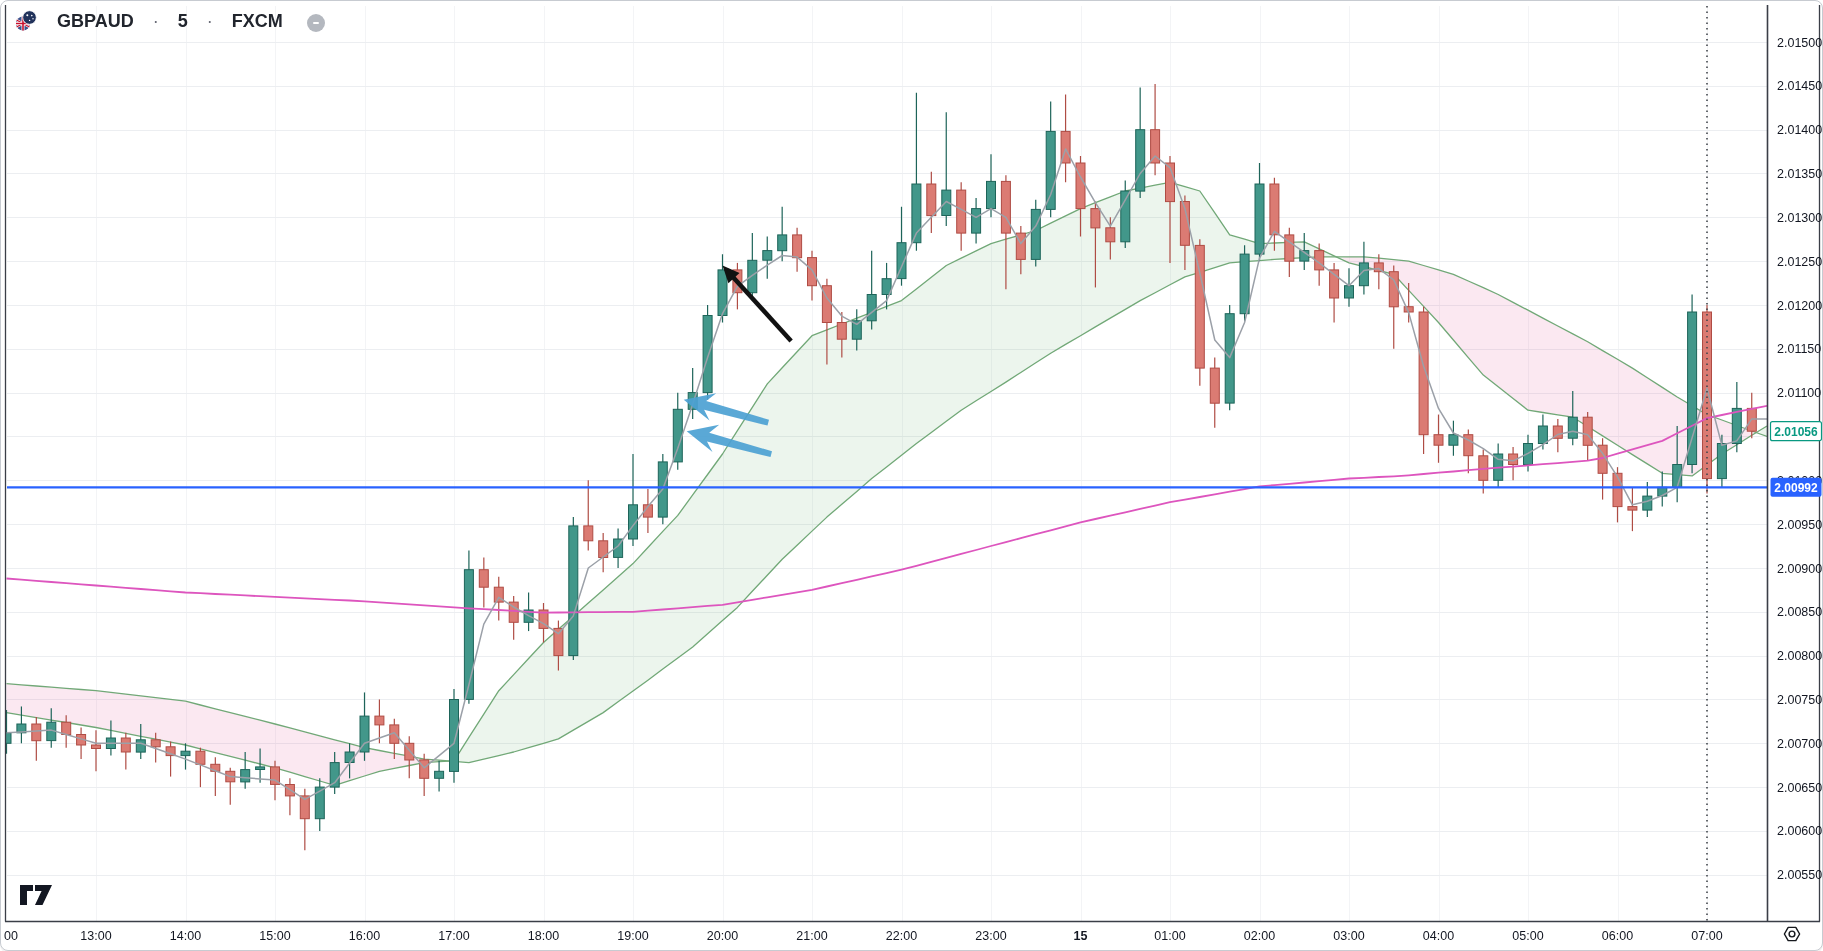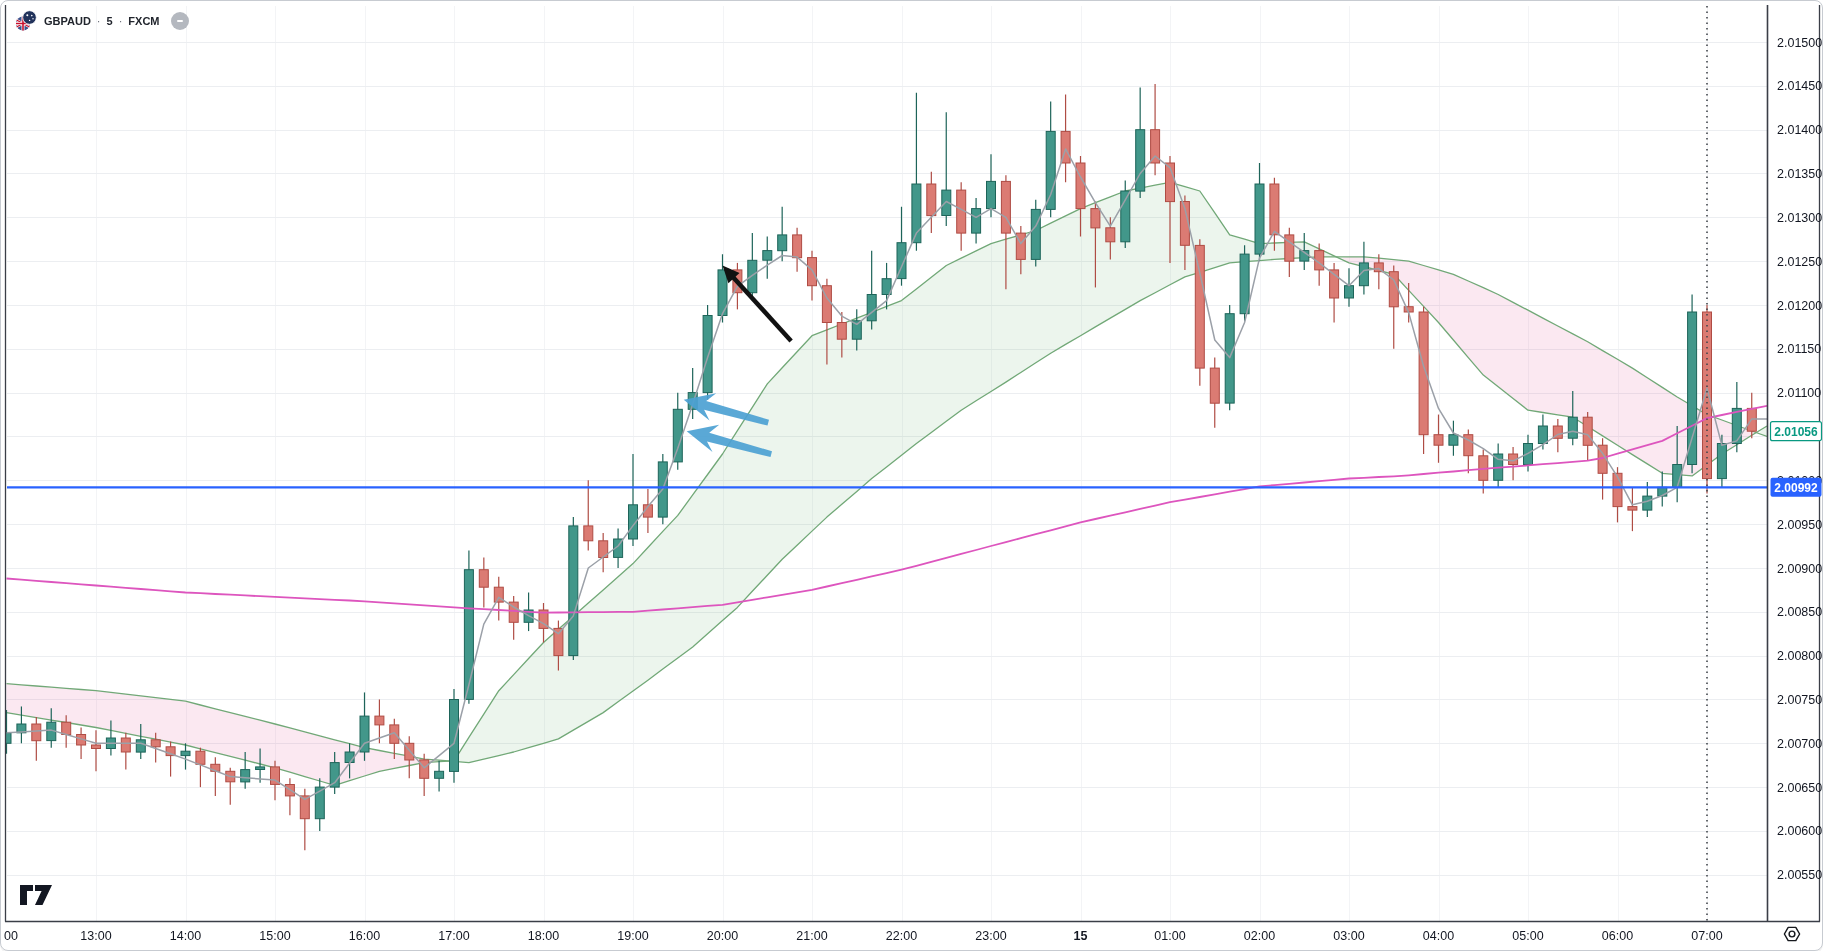--- a/index.html
+++ b/index.html
@@ -1,20 +1,20 @@
 <!DOCTYPE html>
 <html><head>
 <meta charset="utf-8">
 <style>
   html,body{margin:0;padding:0;background:#fff;font-family:"Liberation Sans",sans-serif;}
   .widget{position:relative;width:1823px;height:951px;background:#fff;border:1px solid #c7cbd1;
           border-radius:8px;box-sizing:border-box;overflow:hidden;box-shadow:0 2px 0 rgba(0,0,0,0.05);}
   #chart-root{position:absolute;left:0;top:0;}
-  .legend{position:absolute;left:14px;top:9px;display:flex;align-items:center;gap:7px;
-          font-size:11px;font-weight:600;color:#21252d;z-index:5;cursor:pointer;}
+  .legend{position:absolute;left:14px;top:9px;display:flex;align-items:flex-end;gap:20px;
+          font-size:18px;font-weight:600;color:#21252d;z-index:5;cursor:pointer;}
   .legend .flag{display:inline-flex;width:22px;height:22px;}
   .legend .sep{color:#6a6d78;font-weight:400;margin:0 -1px;}
   .hidebtn{border:none;background:#b4b8bf;width:18px;height:18px;border-radius:50%;
            display:inline-flex;align-items:center;justify-content:center;cursor:pointer;margin-left:4px;}
   .hidebtn .minus{display:block;width:9px;height:2.5px;background:#fff;border-radius:1px;}
   .tv-logo{position:absolute;left:18px;top:883px;z-index:4;cursor:pointer;}
   .gear-cell{position:absolute;right:8px;top:921px;width:44px;height:24px;display:flex;
              align-items:center;justify-content:center;z-index:4;background:transparent;border:none;cursor:pointer;}
   text{user-select:none;}
 </style>

